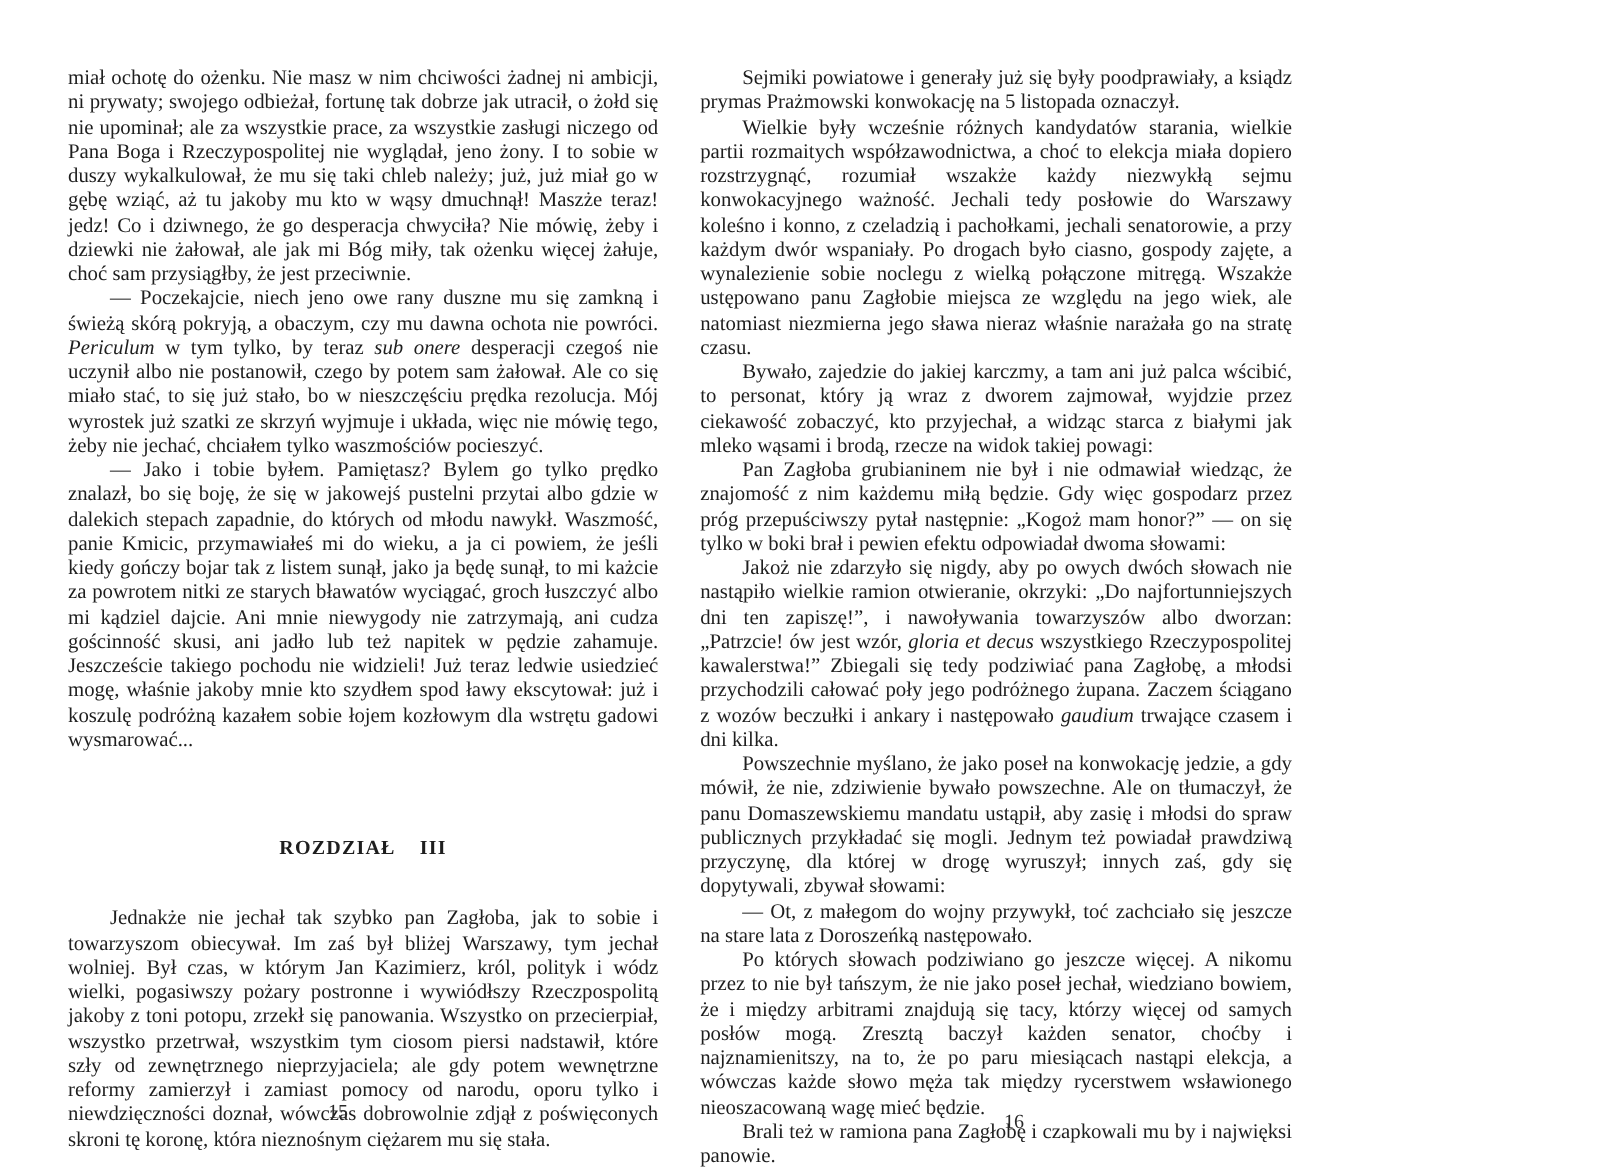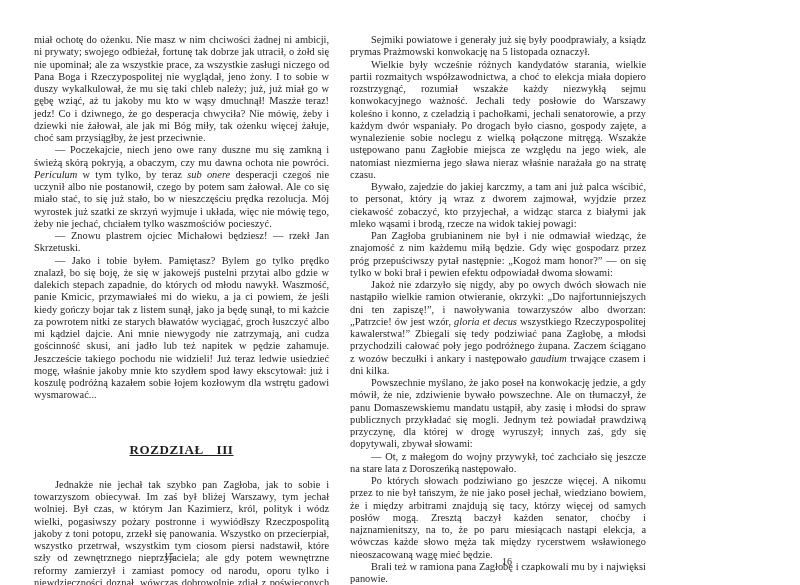--- a/index.html
+++ b/index.html
@@ -26,47 +26,45 @@
   .page-right { width: 400px; padding: 34px 30px 0 12px; }
   .page-body {
     font-size: 10.4px;
     line-height: 12.25px;
     text-align: justify;
   }
   .para { margin: 0; }
   .para.indent { text-indent: 21px; }
   .para i { font-style: italic; }
   .chapter-heading {
-    font-size: 13px;
+    font-size: 10px;
     font-weight: bold;
     text-align: center;
     letter-spacing: 0.6px;
     word-spacing: 9px;
     margin: 42px 0 23px 0;
-    text-decoration: underline;
   }
   .page-number {
     position: absolute;
     left: 0; right: 0;
     text-align: center;
     font-size: 10px;
     color: #2a2a2a;
   }
   .page-left  .page-number { bottom: 23px; }
   .page-right .page-number { bottom: 18px; }
 </style>
 </head>
 <body>
 
 <div class="book-spread">
   <div class="page page-left">
     <div class="page-body">
         <p class="para"><span>miał ochotę do ożenku. Nie masz w nim chciwości żadnej ni ambicji, ni prywaty; swojego odbieżał, fortunę tak dobrze jak utracił, o żołd się nie upominał; ale za wszystkie prace, za wszystkie zasługi niczego od Pana Boga i Rzeczypospolitej nie wyglądał, jeno żony. I to sobie w duszy wykalkulował, że mu się taki chleb należy; już, już miał go w gębę wziąć, aż tu jakoby mu kto w wąsy dmuchnął! Maszże teraz! jedz! Co i dziwnego, że go desperacja chwyciła? Nie mówię, żeby i dziewki nie żałował, ale jak mi Bóg miły, tak ożenku więcej żałuje, choć sam przysiągłby, że jest przeciwnie.</span></p>
         <p class="para indent"><span>— Poczekajcie, niech jeno owe rany duszne mu się zamkną i świeżą skórą pokryją, a obaczym, czy mu dawna ochota nie powróci. </span><i>Periculum</i><span> w tym tylko, by teraz </span><i>sub onere</i><span> desperacji czegoś nie uczynił albo nie postanowił, czego by potem sam żałował. Ale co się miało stać, to się już stało, bo w nieszczęściu prędka rezolucja. Mój wyrostek już szatki ze skrzyń wyjmuje i układa, więc nie mówię tego, żeby nie jechać, chciałem tylko waszmościów pocieszyć.</span></p>
-        <p class="para indent"><span>— Znowu plastrem ojciec Michałowi będziesz! — rzekł Jan Skrzetuski.</span></p>
         <p class="para indent"><span>— Jako i tobie byłem. Pamiętasz? Bylem go tylko prędko znalazł, bo się boję, że się w jakowejś pustelni przytai albo gdzie w dalekich stepach zapadnie, do których od młodu nawykł. Waszmość, panie Kmicic, przymawiałeś mi do wieku, a ja ci powiem, że jeśli kiedy gończy bojar tak z listem sunął, jako ja będę sunął, to mi każcie za powrotem nitki ze starych bławatów wyciągać, groch łuszczyć albo mi kądziel dajcie. Ani mnie niewygody nie zatrzymają, ani cudza gościnność skusi, ani jadło lub też napitek w pędzie zahamuje. Jeszczeście takiego pochodu nie widzieli! Już teraz ledwie usiedzieć mogę, właśnie jakoby mnie kto szydłem spod ławy ekscytował: już i koszulę podróżną kazałem sobie łojem kozłowym dla wstrętu gadowi wysmarować...</span></p>
         <div class="chapter-heading">ROZDZIAŁ III</div>
         <p class="para indent"><span>Jednakże nie jechał tak szybko pan Zagłoba, jak to sobie i towarzyszom obiecywał. Im zaś był bliżej Warszawy, tym jechał wolniej. Był czas, w którym Jan Kazimierz, król, polityk i wódz wielki, pogasiwszy pożary postronne i wywiódłszy Rzeczpospolitą jakoby z toni potopu, zrzekł się panowania. Wszystko on przecierpiał, wszystko przetrwał, wszystkim tym ciosom piersi nadstawił, które szły od zewnętrznego nieprzyjaciela; ale gdy potem wewnętrzne reformy zamierzył i zamiast pomocy od narodu, oporu tylko i niewdzięczności doznał, wówczas dobrowolnie zdjął z poświęconych skroni tę koronę, która nieznośnym ciężarem mu się stała.</span></p>
       </div>
     <div class="page-number">15</div>
   </div>
   <div class="page page-right">
     <div class="page-body">
         <p class="para indent"><span>Sejmiki powiatowe i generały już się były poodprawiały, a ksiądz prymas Prażmowski konwokację na 5 listopada oznaczył.</span></p>
         <p class="para indent"><span>Wielkie były wcześnie różnych kandydatów starania, wielkie partii rozmaitych współzawodnictwa, a choć to elekcja miała dopiero rozstrzygnąć, rozumiał wszakże każdy niezwykłą sejmu konwokacyjnego ważność. Jechali tedy posłowie do Warszawy koleśno i konno, z czeladzią i pachołkami, jechali senatorowie, a przy każdym dwór wspaniały. Po drogach było ciasno, gospody zajęte, a wynalezienie sobie noclegu z wielką połączone mitręgą. Wszakże ustępowano panu Zagłobie miejsca ze względu na jego wiek, ale natomiast niezmierna jego sława nieraz właśnie narażała go na stratę czasu.</span></p>

